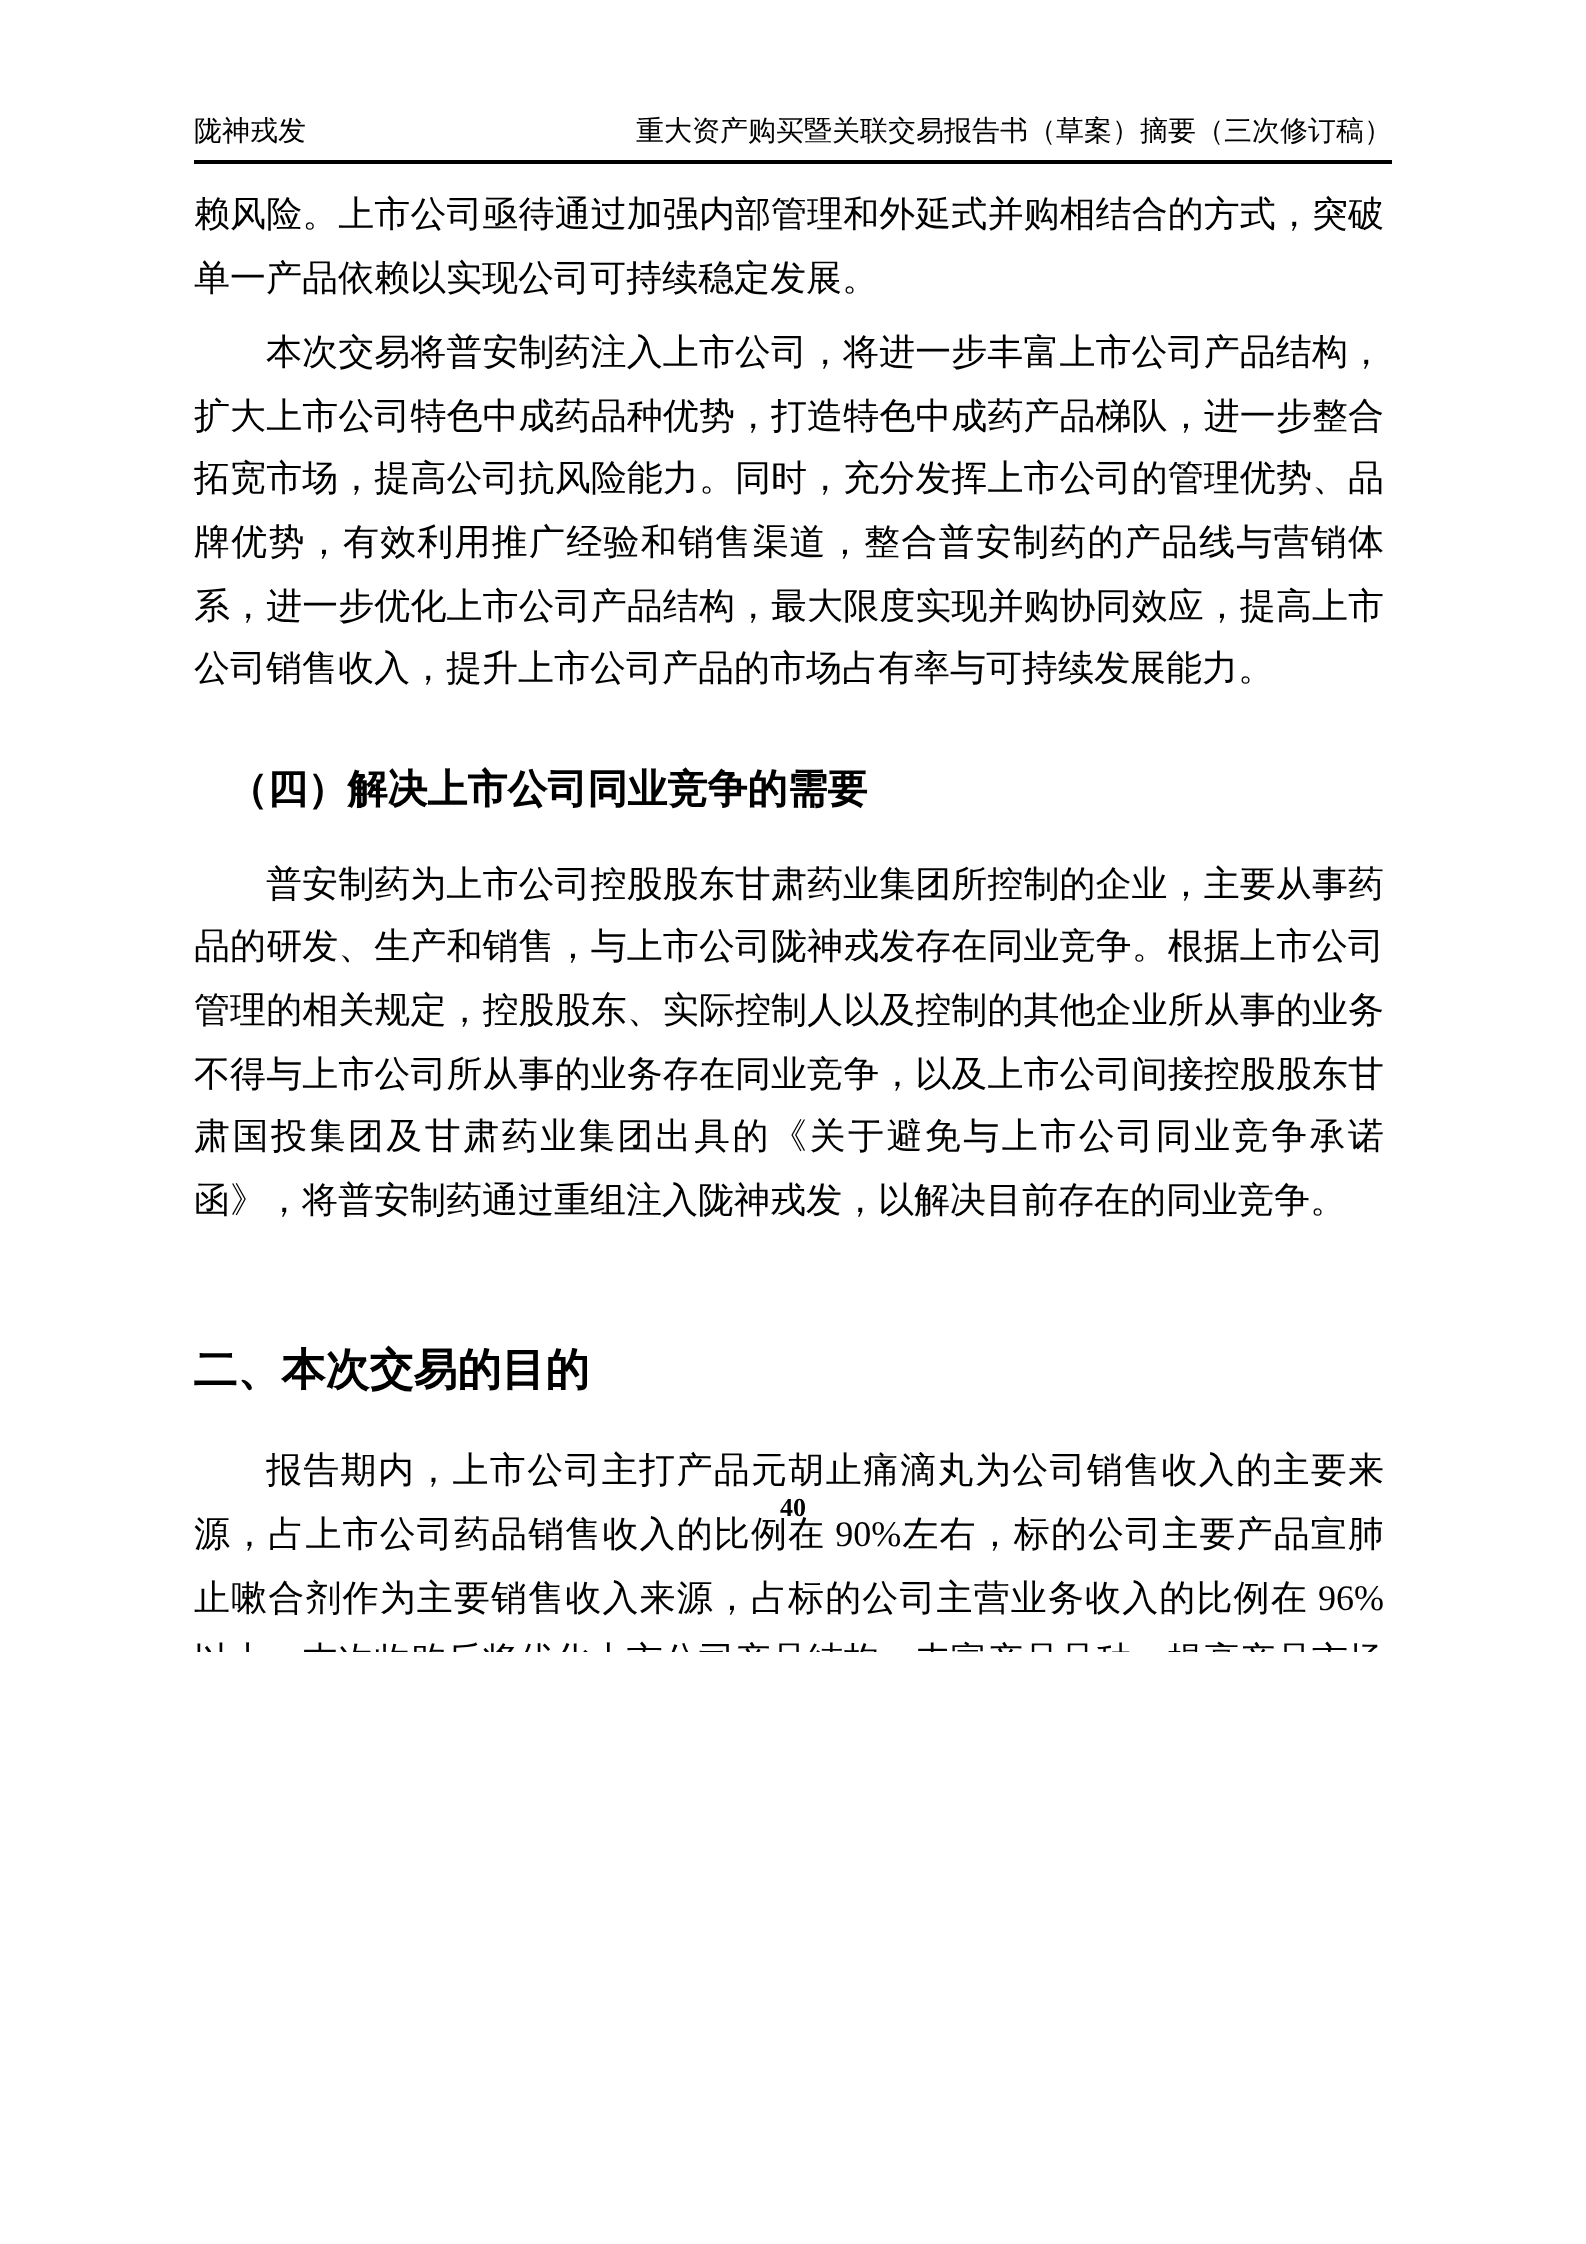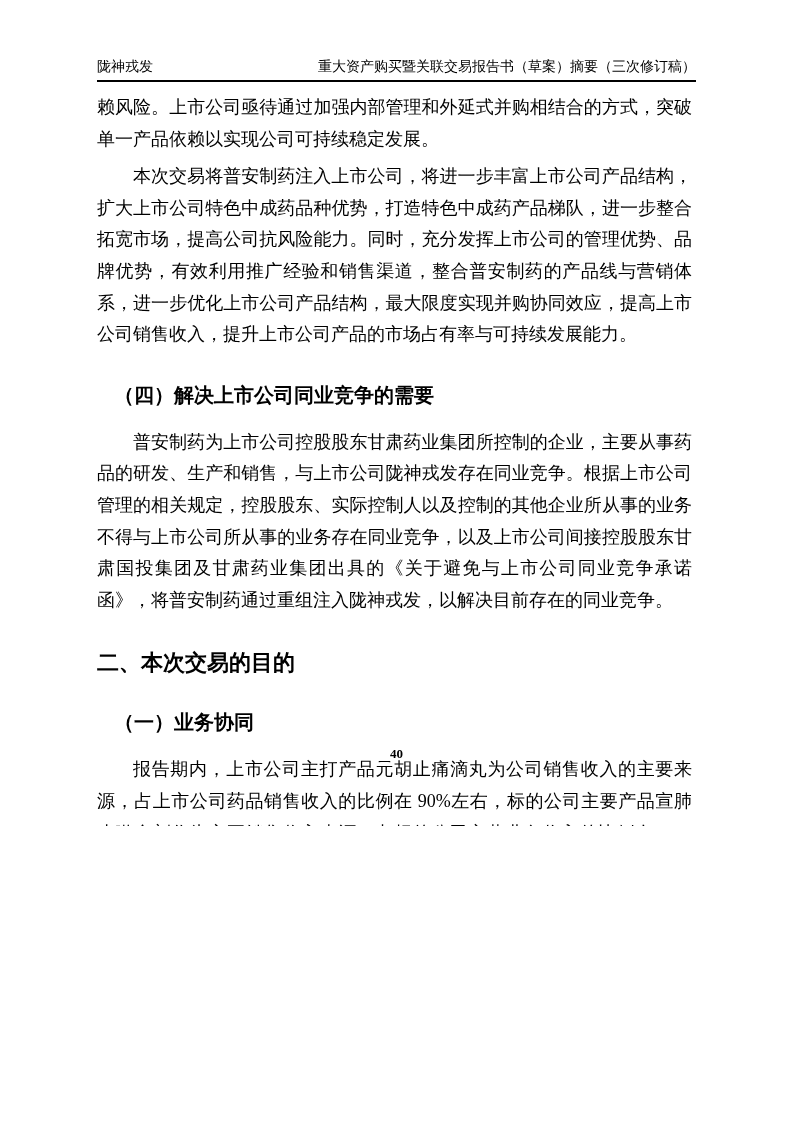--- a/index.html
+++ b/index.html
@@ -43,21 +43,21 @@
     line-height: 31.6px;
     text-align: justify;
     text-indent: 2em;
   }
   .para.no-indent { text-indent: 0; }
   h2.doc-h2 {
     font-family: "Liberation Sans", "DejaVu Sans", sans-serif;
     font-size: 22px;
     line-height: 30px;
     font-weight: bold;
-    margin: 32px 0 20px 0;
+    margin: 54px 0 20px 0;
   }
   h3.doc-h3 {
     font-family: "Liberation Sans", "DejaVu Sans", sans-serif;
     font-size: 20px;
     line-height: 28px;
     font-weight: bold;
     margin: 30px 0 18px 17px;
   }
   .footer {
     position: absolute;
@@ -79,21 +79,20 @@
     <span class="htitle">陇神戎发</span>
     <span class="htitle">重大资产购买暨关联交易报告书（草案）摘要（三次修订稿）</span>
   </div>
 
   <div class="content">
     <p class="para no-indent">赖风险。上市公司亟待通过加强内部管理和外延式并购相结合的方式，突破单一产品依赖以实现公司可持续稳定发展。</p>
     <p class="para">本次交易将普安制药注入上市公司，将进一步丰富上市公司产品结构，扩大上市公司特色中成药品种优势，打造特色中成药产品梯队，进一步整合拓宽市场，提高公司抗风险能力。同时，充分发挥上市公司的管理优势、品牌优势，有效利用推广经验和销售渠道，整合普安制药的产品线与营销体系，进一步优化上市公司产品结构，最大限度实现并购协同效应，提高上市公司销售收入，提升上市公司产品的市场占有率与可持续发展能力。</p>
     <h3 class="doc-h3">（四）解决上市公司同业竞争的需要</h3>
     <p class="para">普安制药为上市公司控股股东甘肃药业集团所控制的企业，主要从事药品的研发、生产和销售，与上市公司陇神戎发存在同业竞争。根据上市公司管理的相关规定，控股股东、实际控制人以及控制的其他企业所从事的业务不得与上市公司所从事的业务存在同业竞争，以及上市公司间接控股股东甘肃国投集团及甘肃药业集团出具的《关于避免与上市公司同业竞争承诺函》，将普安制药通过重组注入陇神戎发，以解决目前存在的同业竞争。</p>
     <h2 class="doc-h2">二、本次交易的目的</h2>
-    <h3 class="doc-h3">（一）业务协同</h3>
     <p class="para">报告期内，上市公司主打产品元胡止痛滴丸为公司销售收入的主要来源，占上市公司药品销售收入的比例在 90%左右，标的公司主要产品宣肺止嗽合剂作为主要销售收入来源，占标的公司主营业务收入的比例在 96%以上，本次收购后将优化上市公司产品结构，丰富产品品种，提高产品市场竞争力，实现产品与业务协同发展，有效提升陇神戎发盈利能力和抗风险能力。</p>
     <h3 class="doc-h3">（二）渠道协同</h3>
   </div>
 
   <div class="footer">
     <span>40</span>
   </div>
 
 </div>
 

